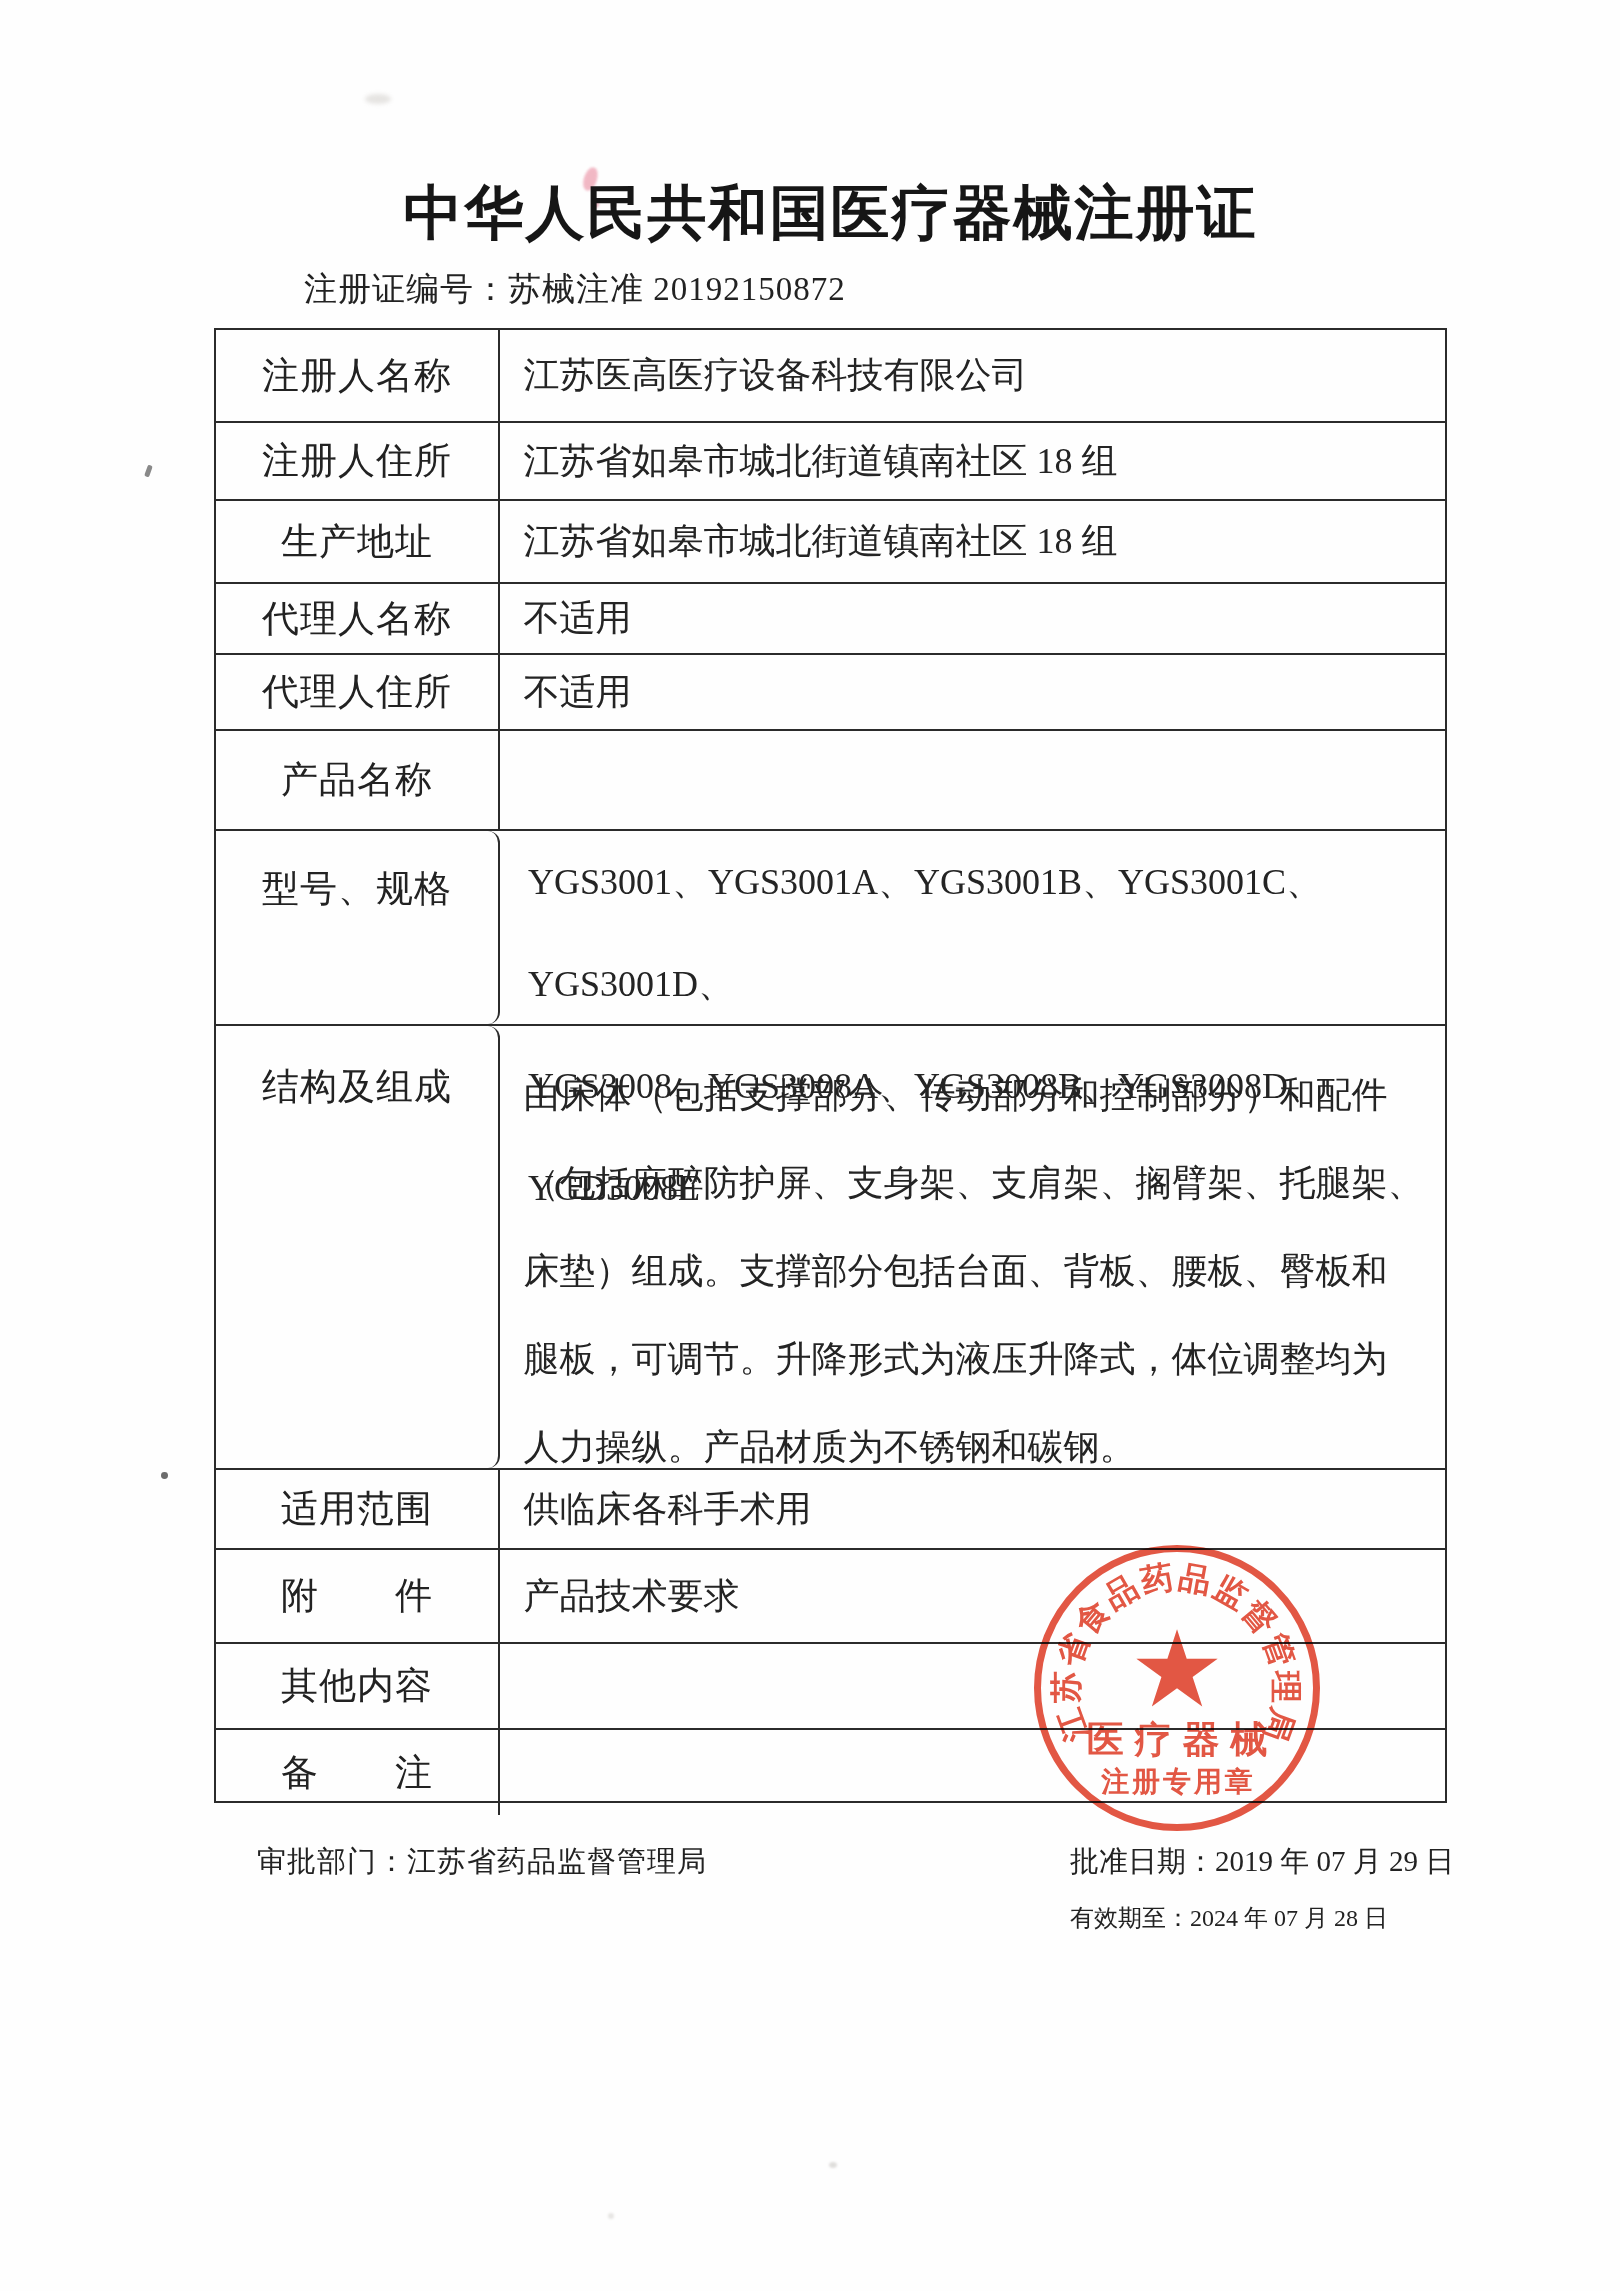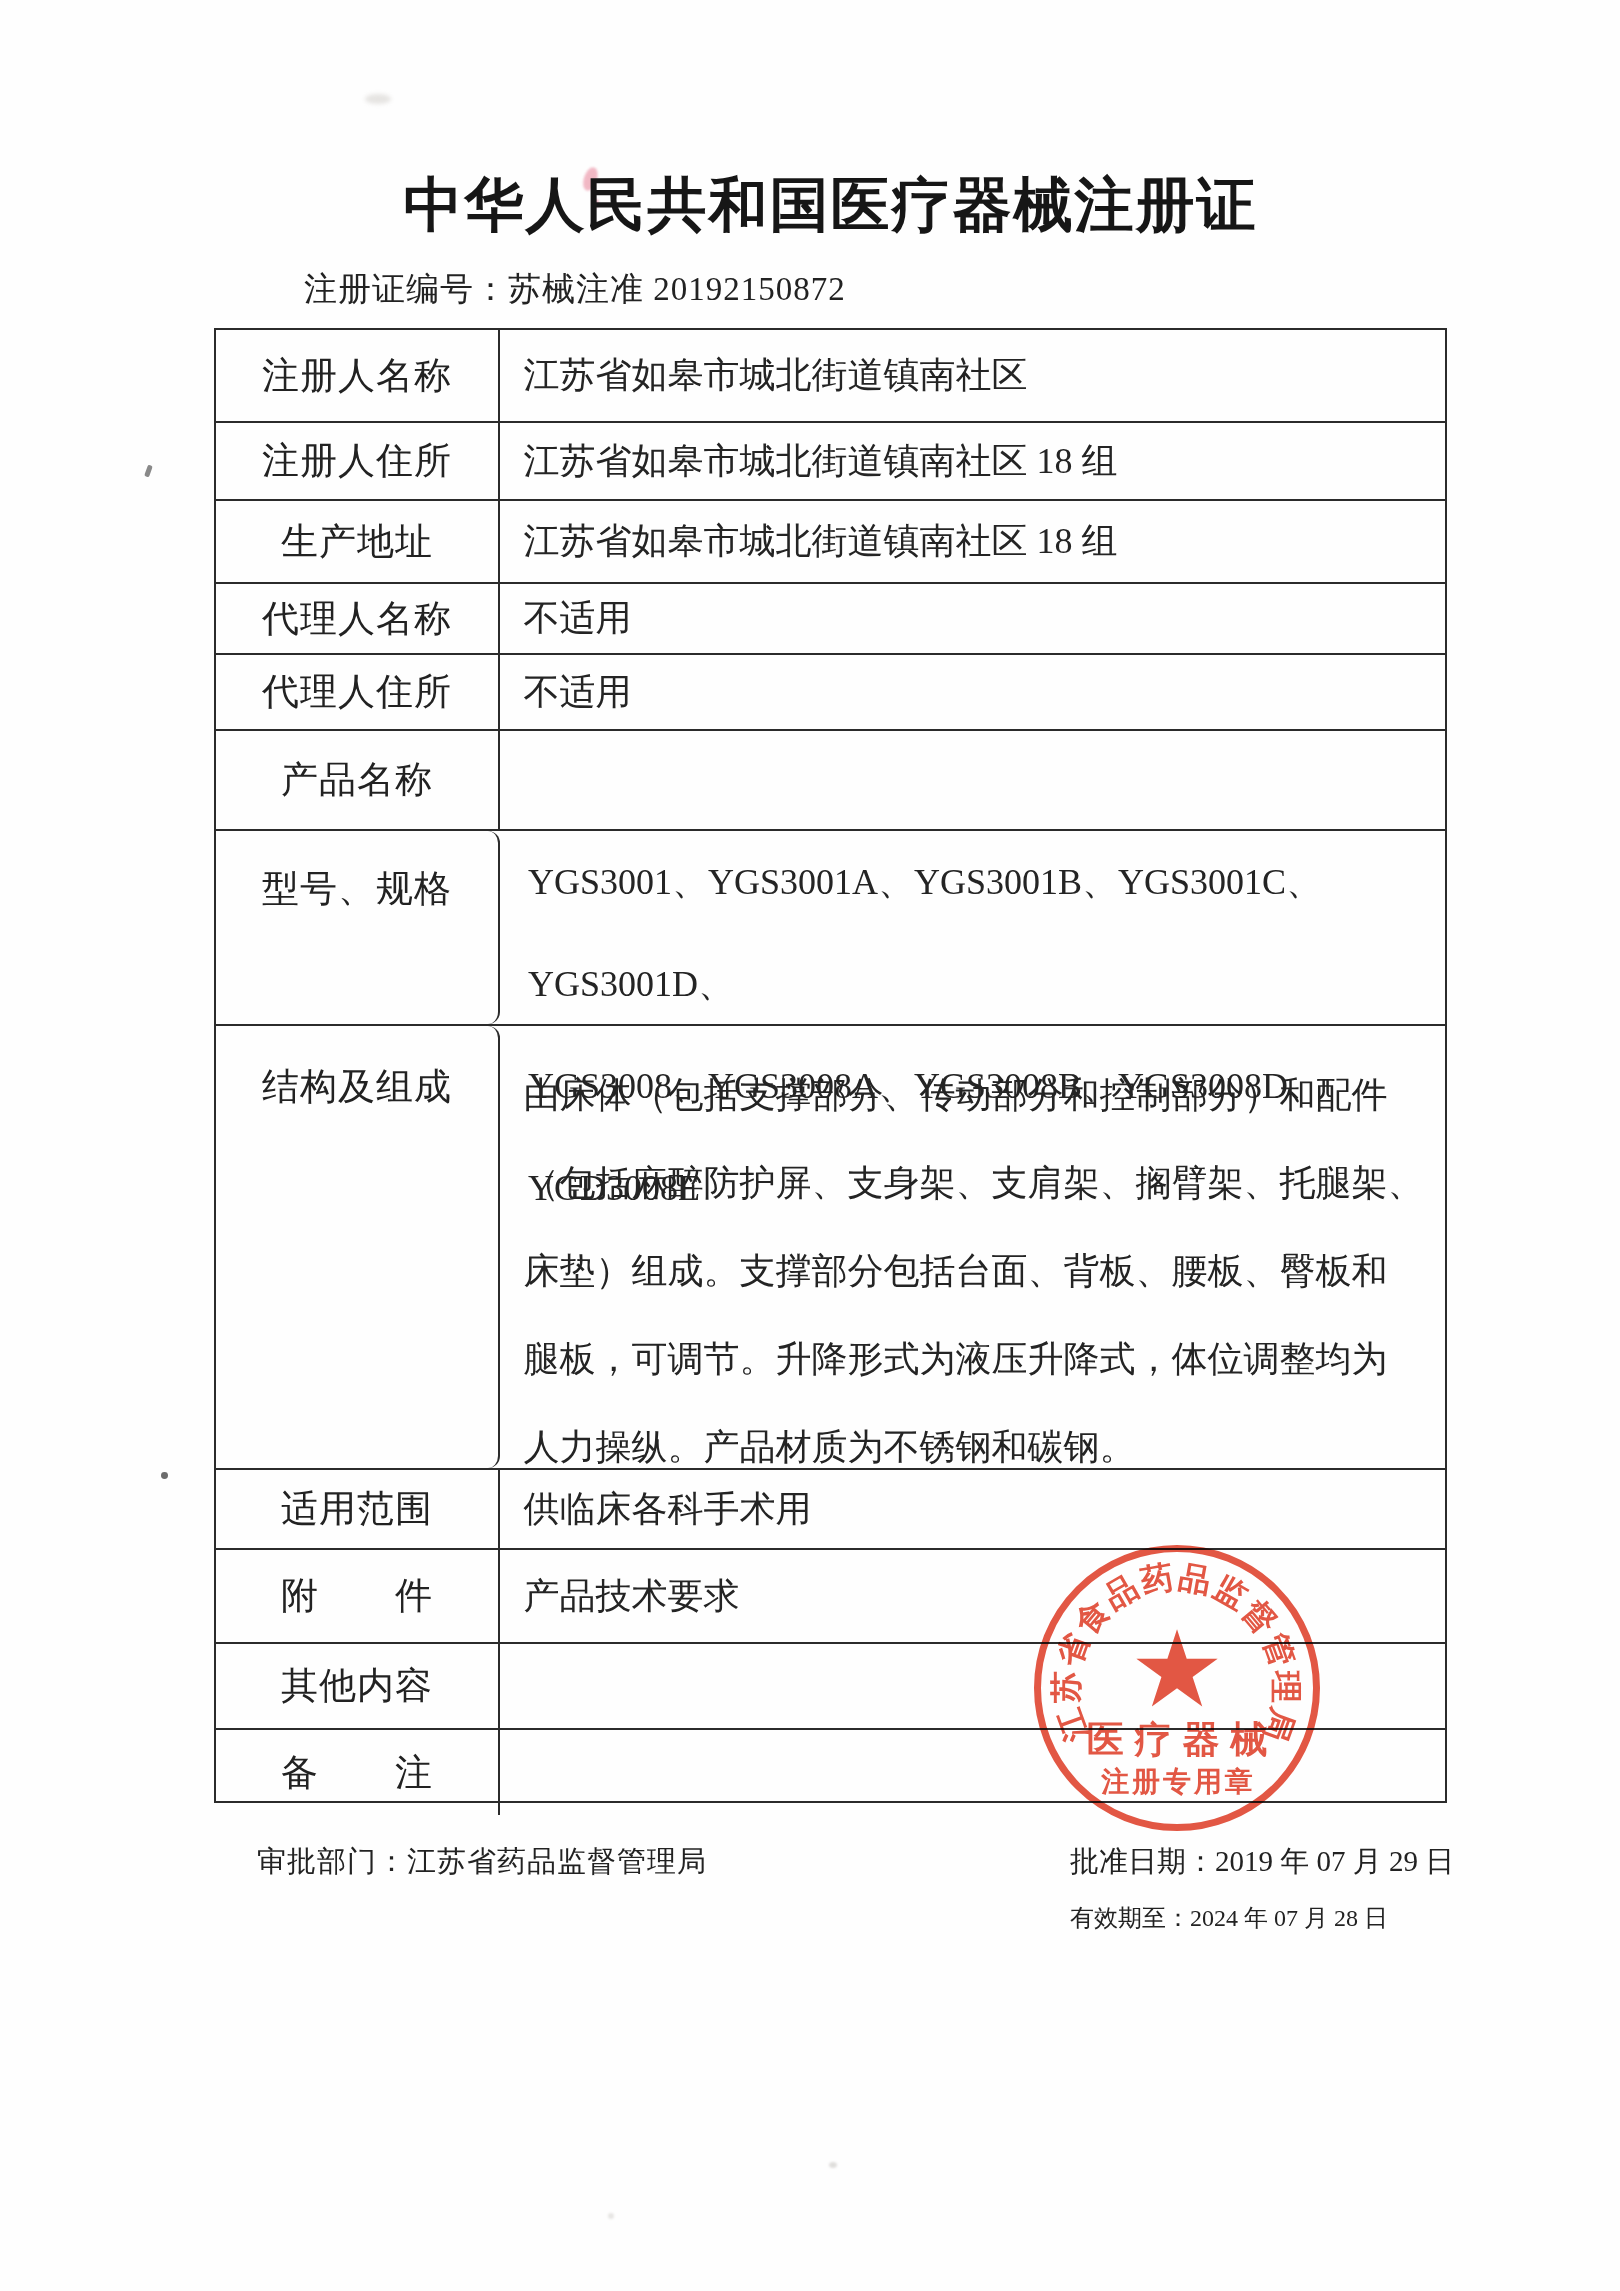--- a/index.html
+++ b/index.html
@@ -1,21 +1,21 @@
 <!DOCTYPE html>
 <html><head>
 <meta charset="utf-8">
 <style>
   html,body{margin:0;padding:0;background:#e8e8e8;}
   .page{
     position:relative;width:1620px;height:2292px;background:#fefefe;
     font-family:"Liberation Serif","DejaVu Serif",serif;color:#1f1f1f;overflow:hidden;
   }
   .doc-title{
-    position:absolute;left:214px;top:166px;width:1233px;text-align:center;
+    position:absolute;left:214px;top:174px;width:1233px;text-align:center;
     font-size:59px;font-weight:bold;letter-spacing:2px;color:#161616;white-space:nowrap;
   }
   .reg-line{
     position:absolute;left:304px;top:267px;font-size:33px;letter-spacing:1px;white-space:nowrap;color:#222;
   }
   .cert-table{
     position:absolute;left:214px;top:328px;width:1233px;height:1475px;
     border:2px solid #2b2b2b;box-sizing:border-box;
   }
   .row{display:flex;width:100%;box-sizing:border-box;border-bottom:2px solid #2b2b2b;}
@@ -89,21 +89,21 @@
   <div class="speck gray2"></div>
   <div class="speck gray3"></div>
 
   <div class="doc-title">中华人民共和国医疗器械注册证</div>
 
   <div class="reg-line"><span>注册证编号：</span><span>苏械注准 20192150872</span></div>
 
   <div class="cert-table">
     <div class="row" style="height:93px">
       <div class="cell label">注册人名称</div>
-      <div class="cell value">江苏省如皋市城北街道镇南社区</div>
+      <div class="cell value">江苏医高医疗设备科技有限公司</div>
     </div>
     <div class="row" style="height:78px">
       <div class="cell label">注册人住所</div>
       <div class="cell value">江苏省如皋市城北街道镇南社区 18 组</div>
     </div>
     <div class="row" style="height:83px">
       <div class="cell label">生产地址</div>
       <div class="cell value">江苏省如皋市城北街道镇南社区 18 组</div>
     </div>
     <div class="row" style="height:71px">

